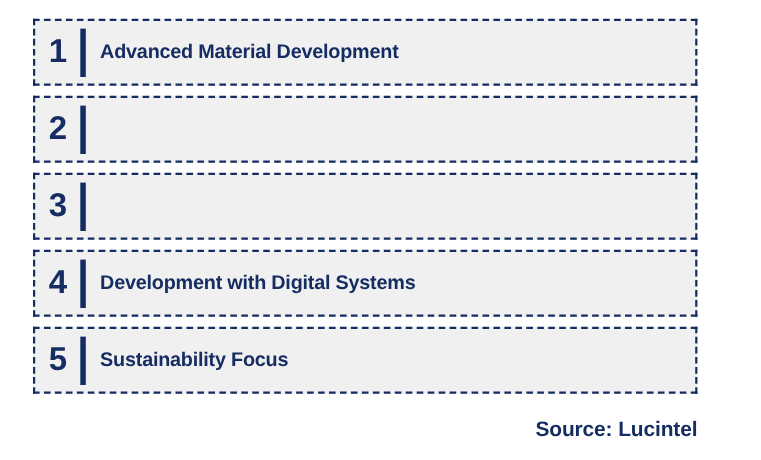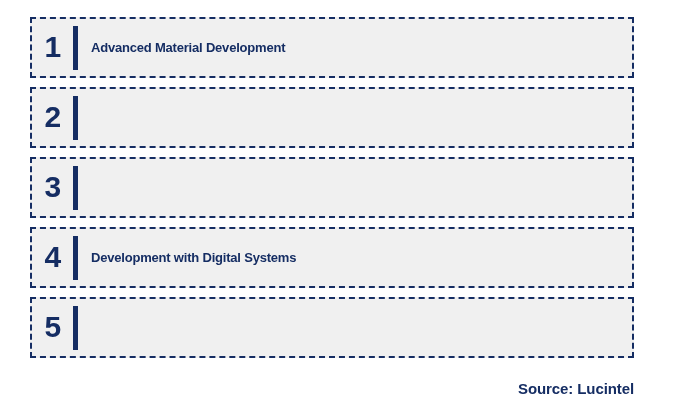--- a/index.html
+++ b/index.html
@@ -52,31 +52,31 @@
   }
   .rank-divider {
     flex: 0 0 5px;
     width: 5px;
     height: 44px;
     background: #152d63;
     margin-right: 13px;
   }
   .trend-label {
     flex: 1 1 auto;
-    font-size: 13px;
+    font-size: 18px;
     font-weight: bold;
     color: #152d63;
     letter-spacing: -0.2px;
     white-space: nowrap;
   }
   #source-line {
     position: absolute;
     right: 58px;
     top: 380px;
-    font-size: 15px;
+    font-size: 19px;
     font-weight: bold;
     color: #152d63;
     letter-spacing: -0.1px;
     text-align: right;
   }
 </style>
 </head>
 <body>
 
 <div id="infographic">
@@ -101,19 +101,20 @@
 
     <div class="trend-row">
       <div class="rank-number">4</div>
       <div class="rank-divider"></div>
       <div class="trend-label">Development with Digital Systems</div>
     </div>
 
     <div class="trend-row">
       <div class="rank-number">5</div>
       <div class="rank-divider"></div>
+      <div class="trend-label">Sustainability Focus</div>
     </div>
 
   </div>
 
   <div id="source-line">Source: Lucintel</div>
 
 </div>
 
 </body></html>

